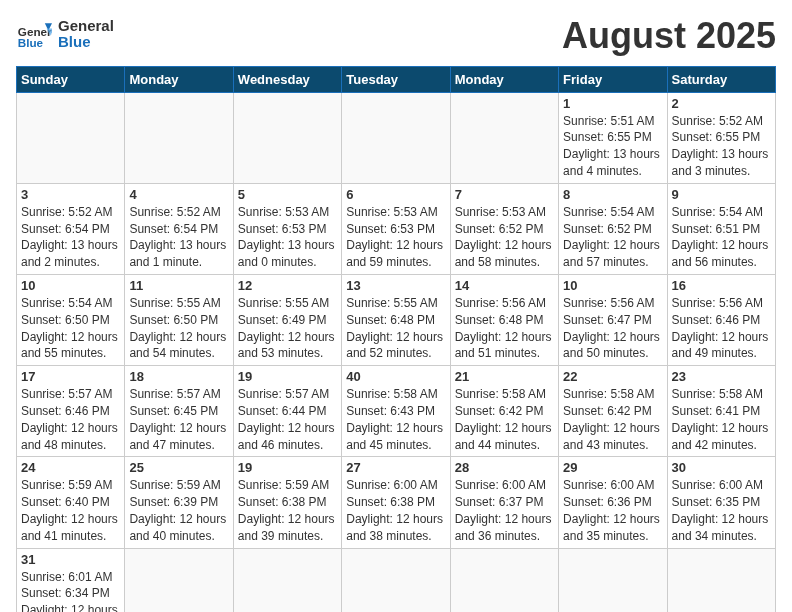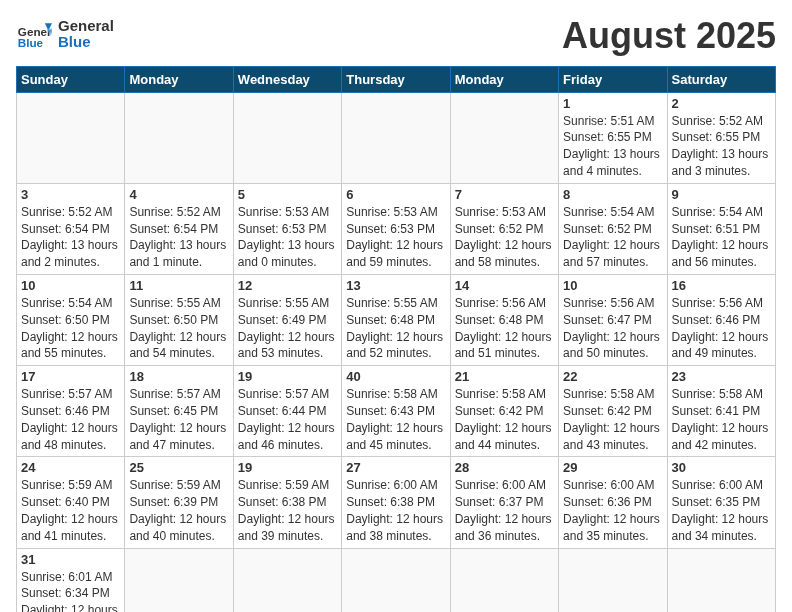--- a/index.html
+++ b/index.html
@@ -99,21 +99,21 @@
     <div class="month-title">August 2025</div>
   </div>
 </div>
 
 <table class="calendar">
   <thead>
     <tr>
     <th>Sunday</th>
         <th>Monday</th>
         <th>Wednesday</th>
-        <th>Thursday</th>
+        <th>Tuesday</th>
         <th>Monday</th>
         <th>Friday</th>
         <th>Saturday</th>
       </tr>
   </thead>
   <tbody id="calendar-body">
   <tr>
         <td class="empty-cell"></td>
         <td class="empty-cell"></td>
         <td class="empty-cell"></td>

